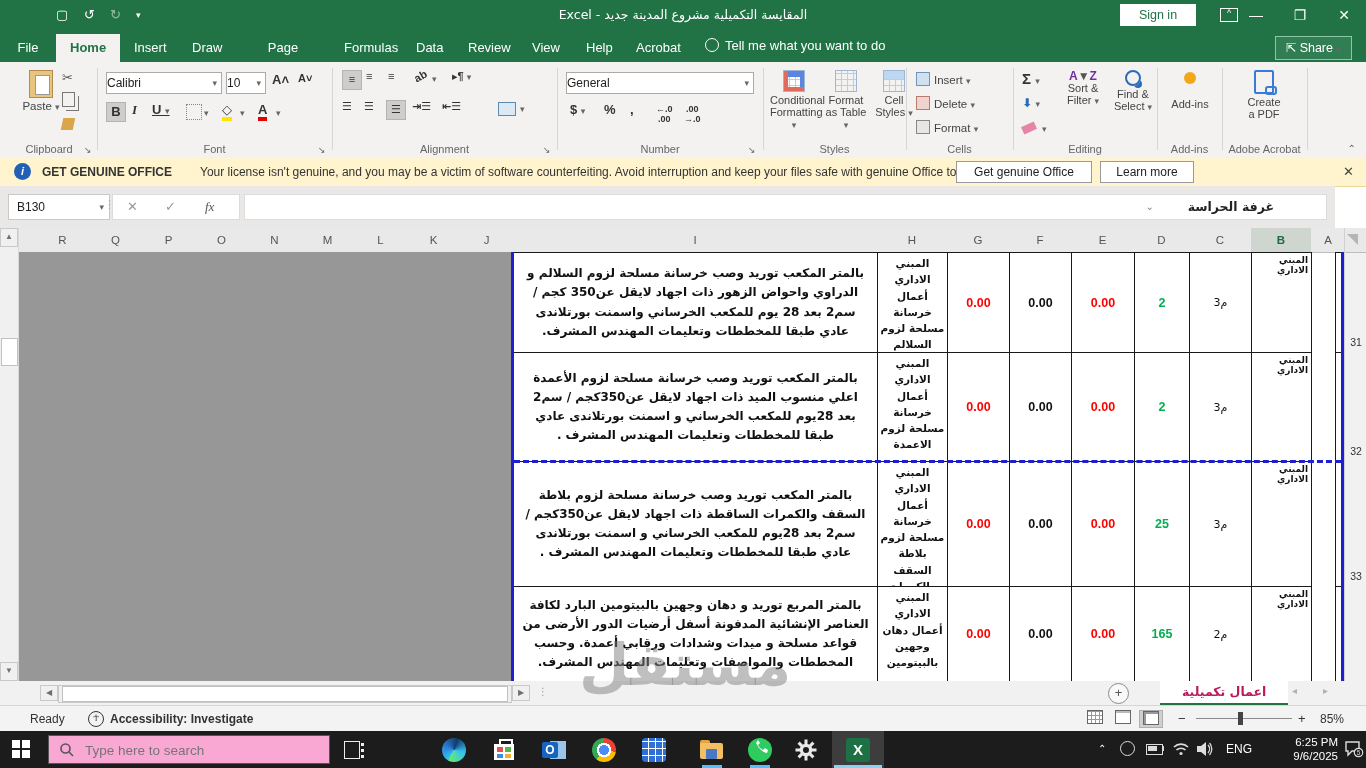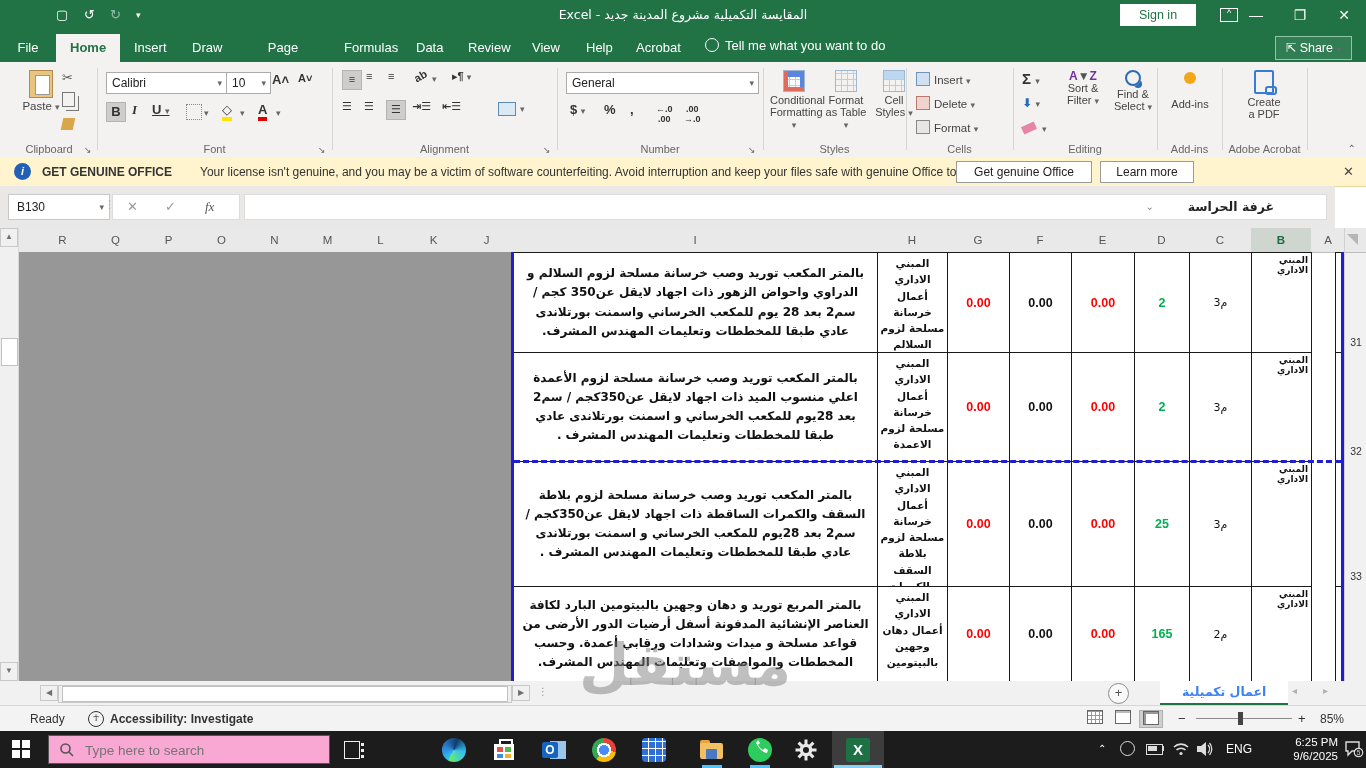--- a/index.html
+++ b/index.html
@@ -25,21 +25,21 @@
   #tellme .bulb{display:inline-block;width:12px;height:12px;border:1px solid #fff;border-radius:50%;margin-right:6px;vertical-align:-2px;}
   #share-btn{position:absolute;right:14px;top:36px;height:22px;line-height:22px;border:1px solid #8fc5a7;color:#fff;
              font-size:12.5px;padding:0 10px;background:rgba(255,255,255,.08);}
   
   #ribbon{left:0;top:62px;width:1366px;height:96px;background:#f3f2f1;border-bottom:1px solid #d2d0ce;font-size:11.5px;color:#444;}
   .gsep{position:absolute;top:6px;bottom:8px;width:1px;background:#d8d6d4;}
   .glabel{position:absolute;bottom:3px;font-size:11px;color:#666;text-align:center;}
   .dlg{position:absolute;bottom:3px;width:10px;height:10px;font-size:9px;color:#666;line-height:10px;}
   .rbtn-big{position:absolute;text-align:center;color:#444;font-size:11.5px;}
   .chev{color:#666;font-size:9px;}
-  .combo{position:absolute;background:#fff;border:1px solid #ababab;font-size:12px;color:#222;line-height:20px;padding-left:5px;}
+  .combo{position:absolute;background:#fff;border:1px solid #ababab;font-size:12px;color:#222;line-height:20px;}
   .combo .chev{position:absolute;right:4px;top:0;line-height:20px;}
   .fmt{position:absolute;font-weight:bold;font-size:13px;color:#333;text-align:center;}
   .pressed{background:#cfcdcb;border:1px solid #b5b3b1;}
   .minigrid{display:inline-block;width:20px;height:20px;background:
      linear-gradient(#fff,#fff);border:1px solid #9db8d0;
      background-image:repeating-linear-gradient(0deg,transparent 0 5px,#b9cfe3 5px 6px),repeating-linear-gradient(90deg,transparent 0 5px,#b9cfe3 5px 6px);}
   .stylebtn{position:absolute;width:48px;text-align:center;font-size:11px;color:#444;line-height:12px;}
   .cellrow{position:absolute;font-size:11.5px;color:#444;}
   .icon-sq{display:inline-block;width:12px;height:12px;vertical-align:-2px;margin-right:4px;}
   
@@ -83,21 +83,21 @@
   .blue-dash{position:absolute;height:0;border-top:3px dashed #1f1fd0;}
   
   #tabsrow{left:0;top:681px;width:1366px;height:24px;background:#f1f1f1;border-bottom:1px solid #d0d0d0;}
   #hscroll{position:absolute;left:40px;top:4px;width:490px;height:16px;}
   #hscroll .track{position:absolute;left:18px;right:18px;top:0;height:16px;background:#f0f0f0;border:1px solid #c9c9c9;}
   #hthumb{position:absolute;left:22px;top:1px;width:444px;height:14px;background:#fff;border:1px solid #c1c1c1;}
   #grip{position:absolute;left:538px;top:5px;color:#9a9a9a;font-size:10px;letter-spacing:1px;}
   #newsheet{position:absolute;left:1108px;top:2px;width:19px;height:19px;border:1px solid #8a8a8a;border-radius:50%;
             text-align:center;line-height:17px;color:#555;font-size:13px;background:#f9f9f9;}
   #activetab{position:absolute;left:1160px;top:0;height:22px;background:#fff;border-bottom:3px solid #217346;
-             color:#3b82f6;font-weight:bold;font-size:12.5px;line-height:22px;padding:0 22px;}
+             color:#be185d;font-weight:bold;font-size:12.5px;line-height:22px;padding:0 22px;}
   #tabnav{position:absolute;left:1292px;top:4px;color:#b0b0b0;font-size:10px;letter-spacing:26px;}
   
   #statusbar{left:0;top:705px;width:1366px;height:26px;background:#f3f3f3;border-top:1px solid #d6d6d6;font-size:12px;color:#333;}
   .viewbtn{position:absolute;top:4px;width:24px;height:18px;text-align:center;}
   .viewbtn .box{display:inline-block;width:14px;height:12px;border:1px solid #666;background:#fff;}
   .viewbtn.pressed{background:#cfcfcf;border:1px solid #b0b0b0;box-sizing:border-box;}
   #zoomtrack{position:absolute;left:1196px;top:12px;width:96px;height:1px;background:#8a8a8a;}
   #zoomthumb{position:absolute;left:1238px;top:6px;width:5px;height:13px;background:#444;}
   
   #taskbar{left:0;top:731px;width:1366px;height:37px;background:#1c1c1c;color:#fff;}

